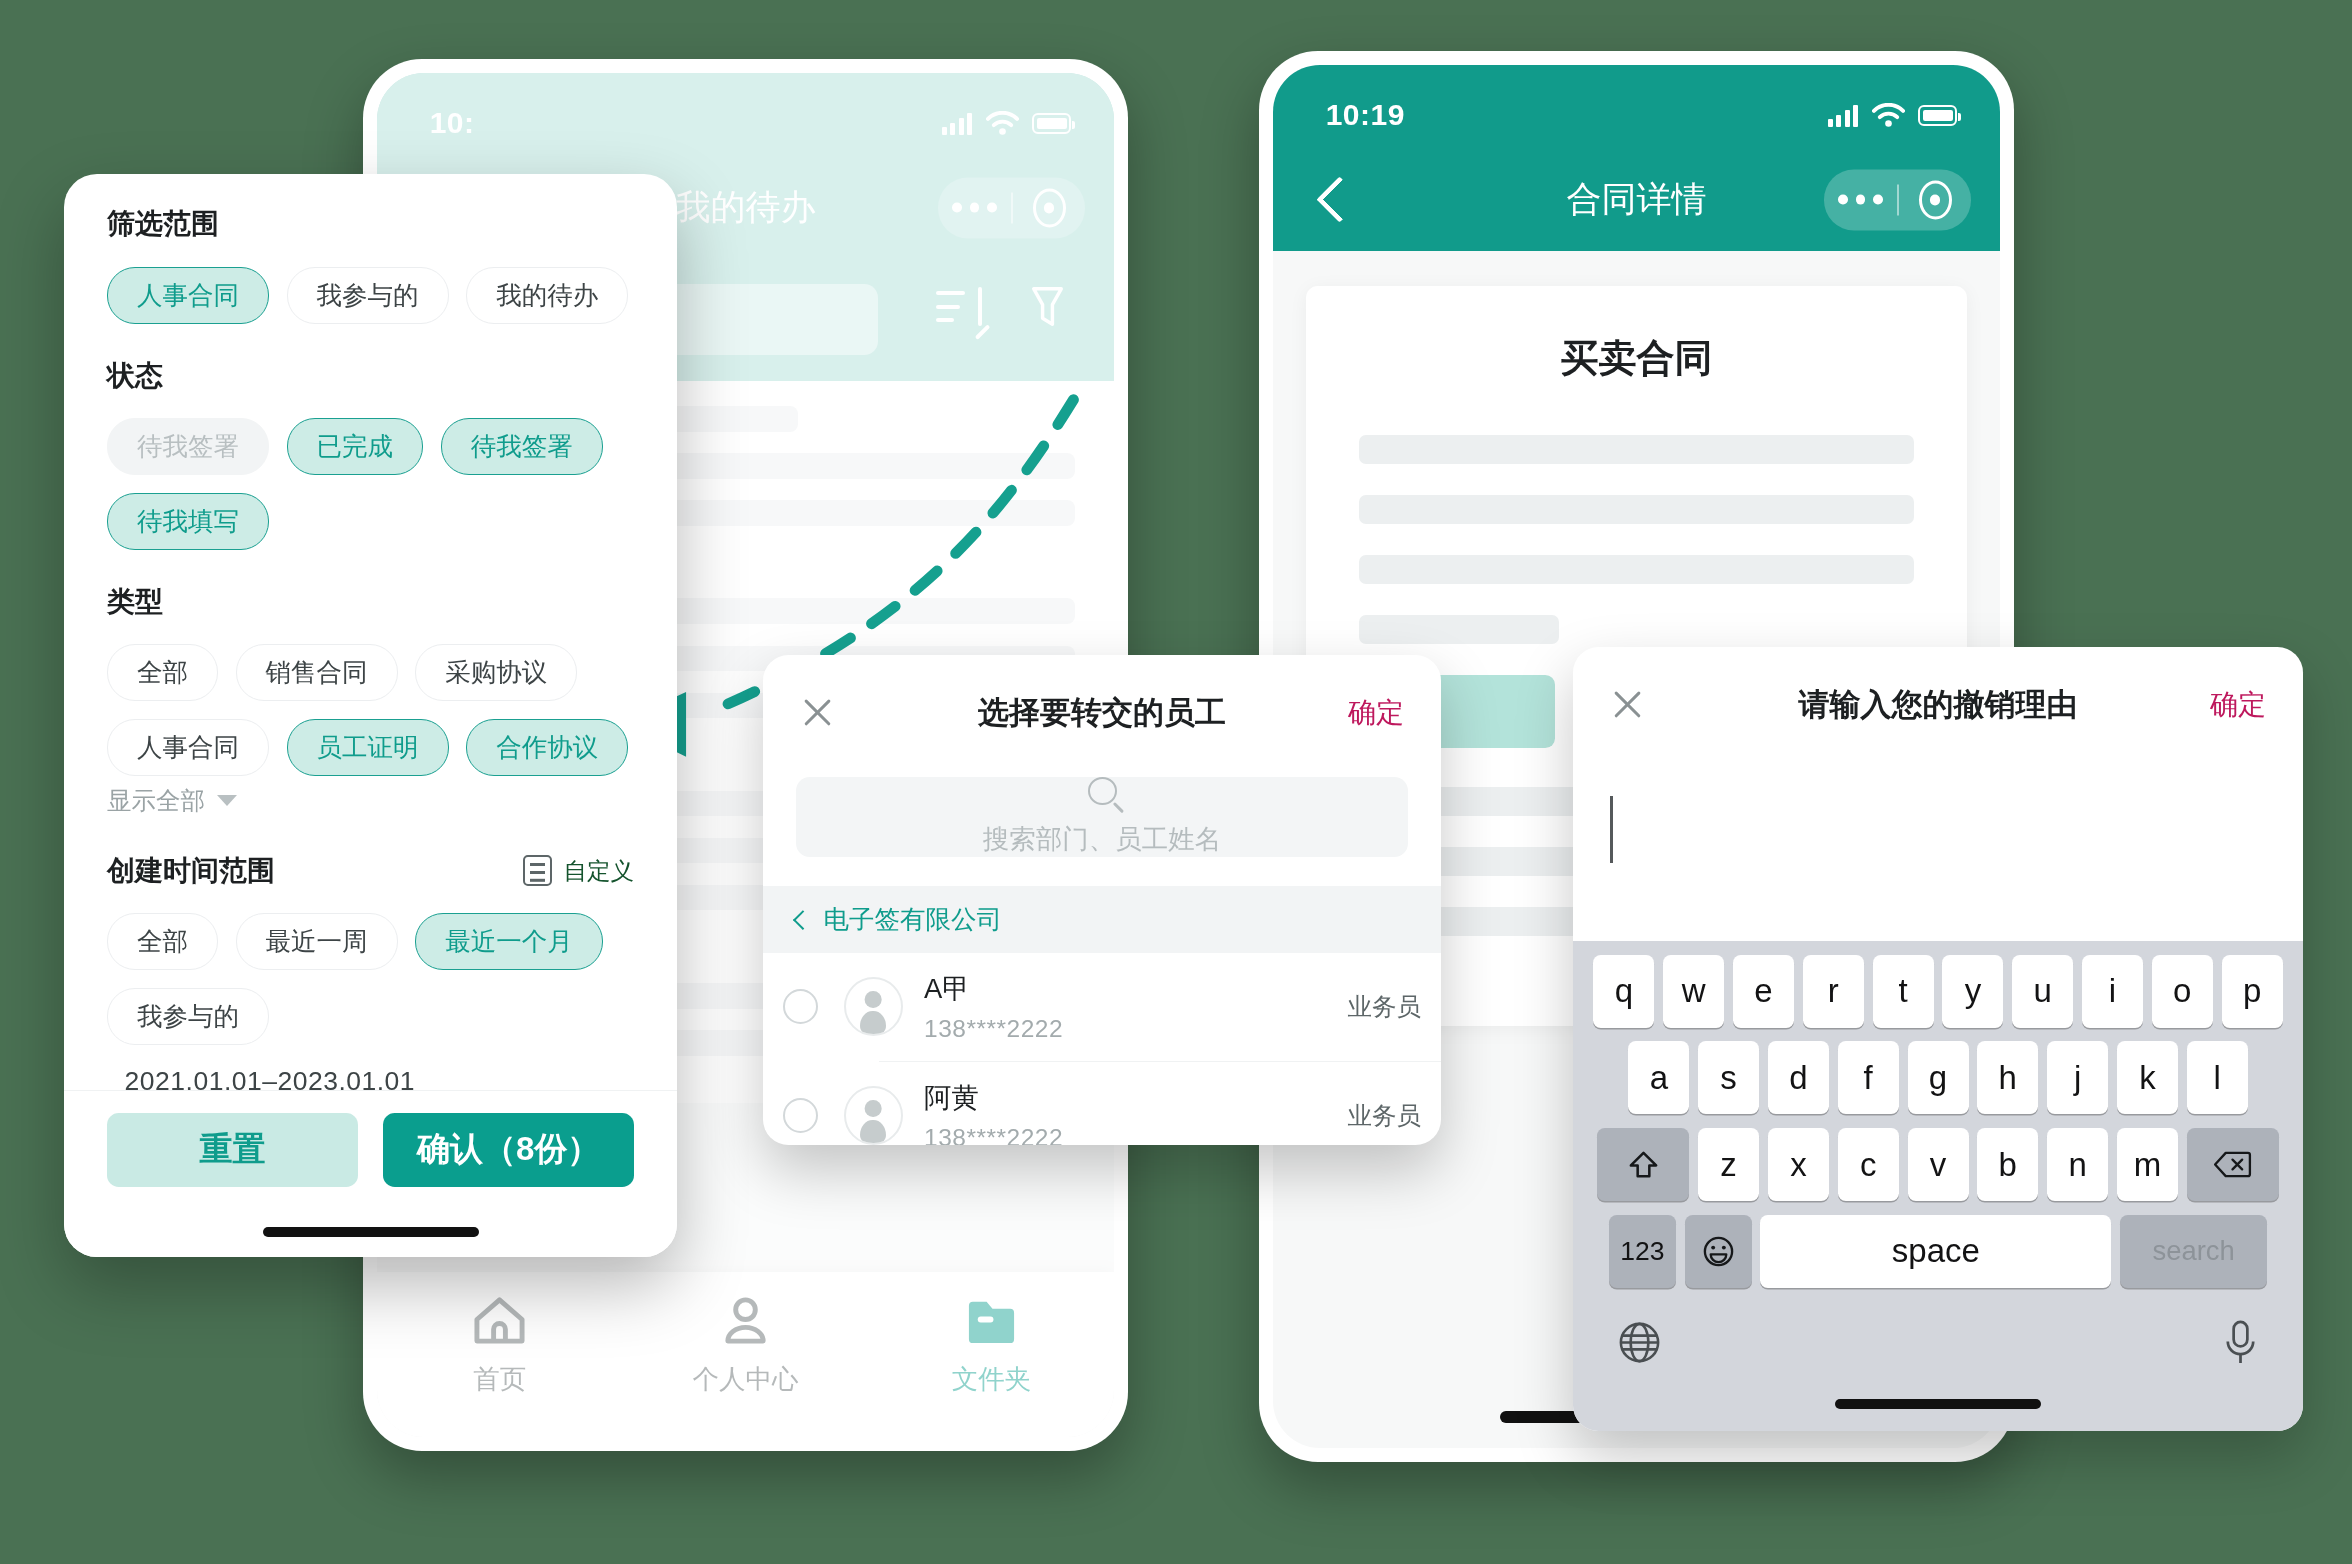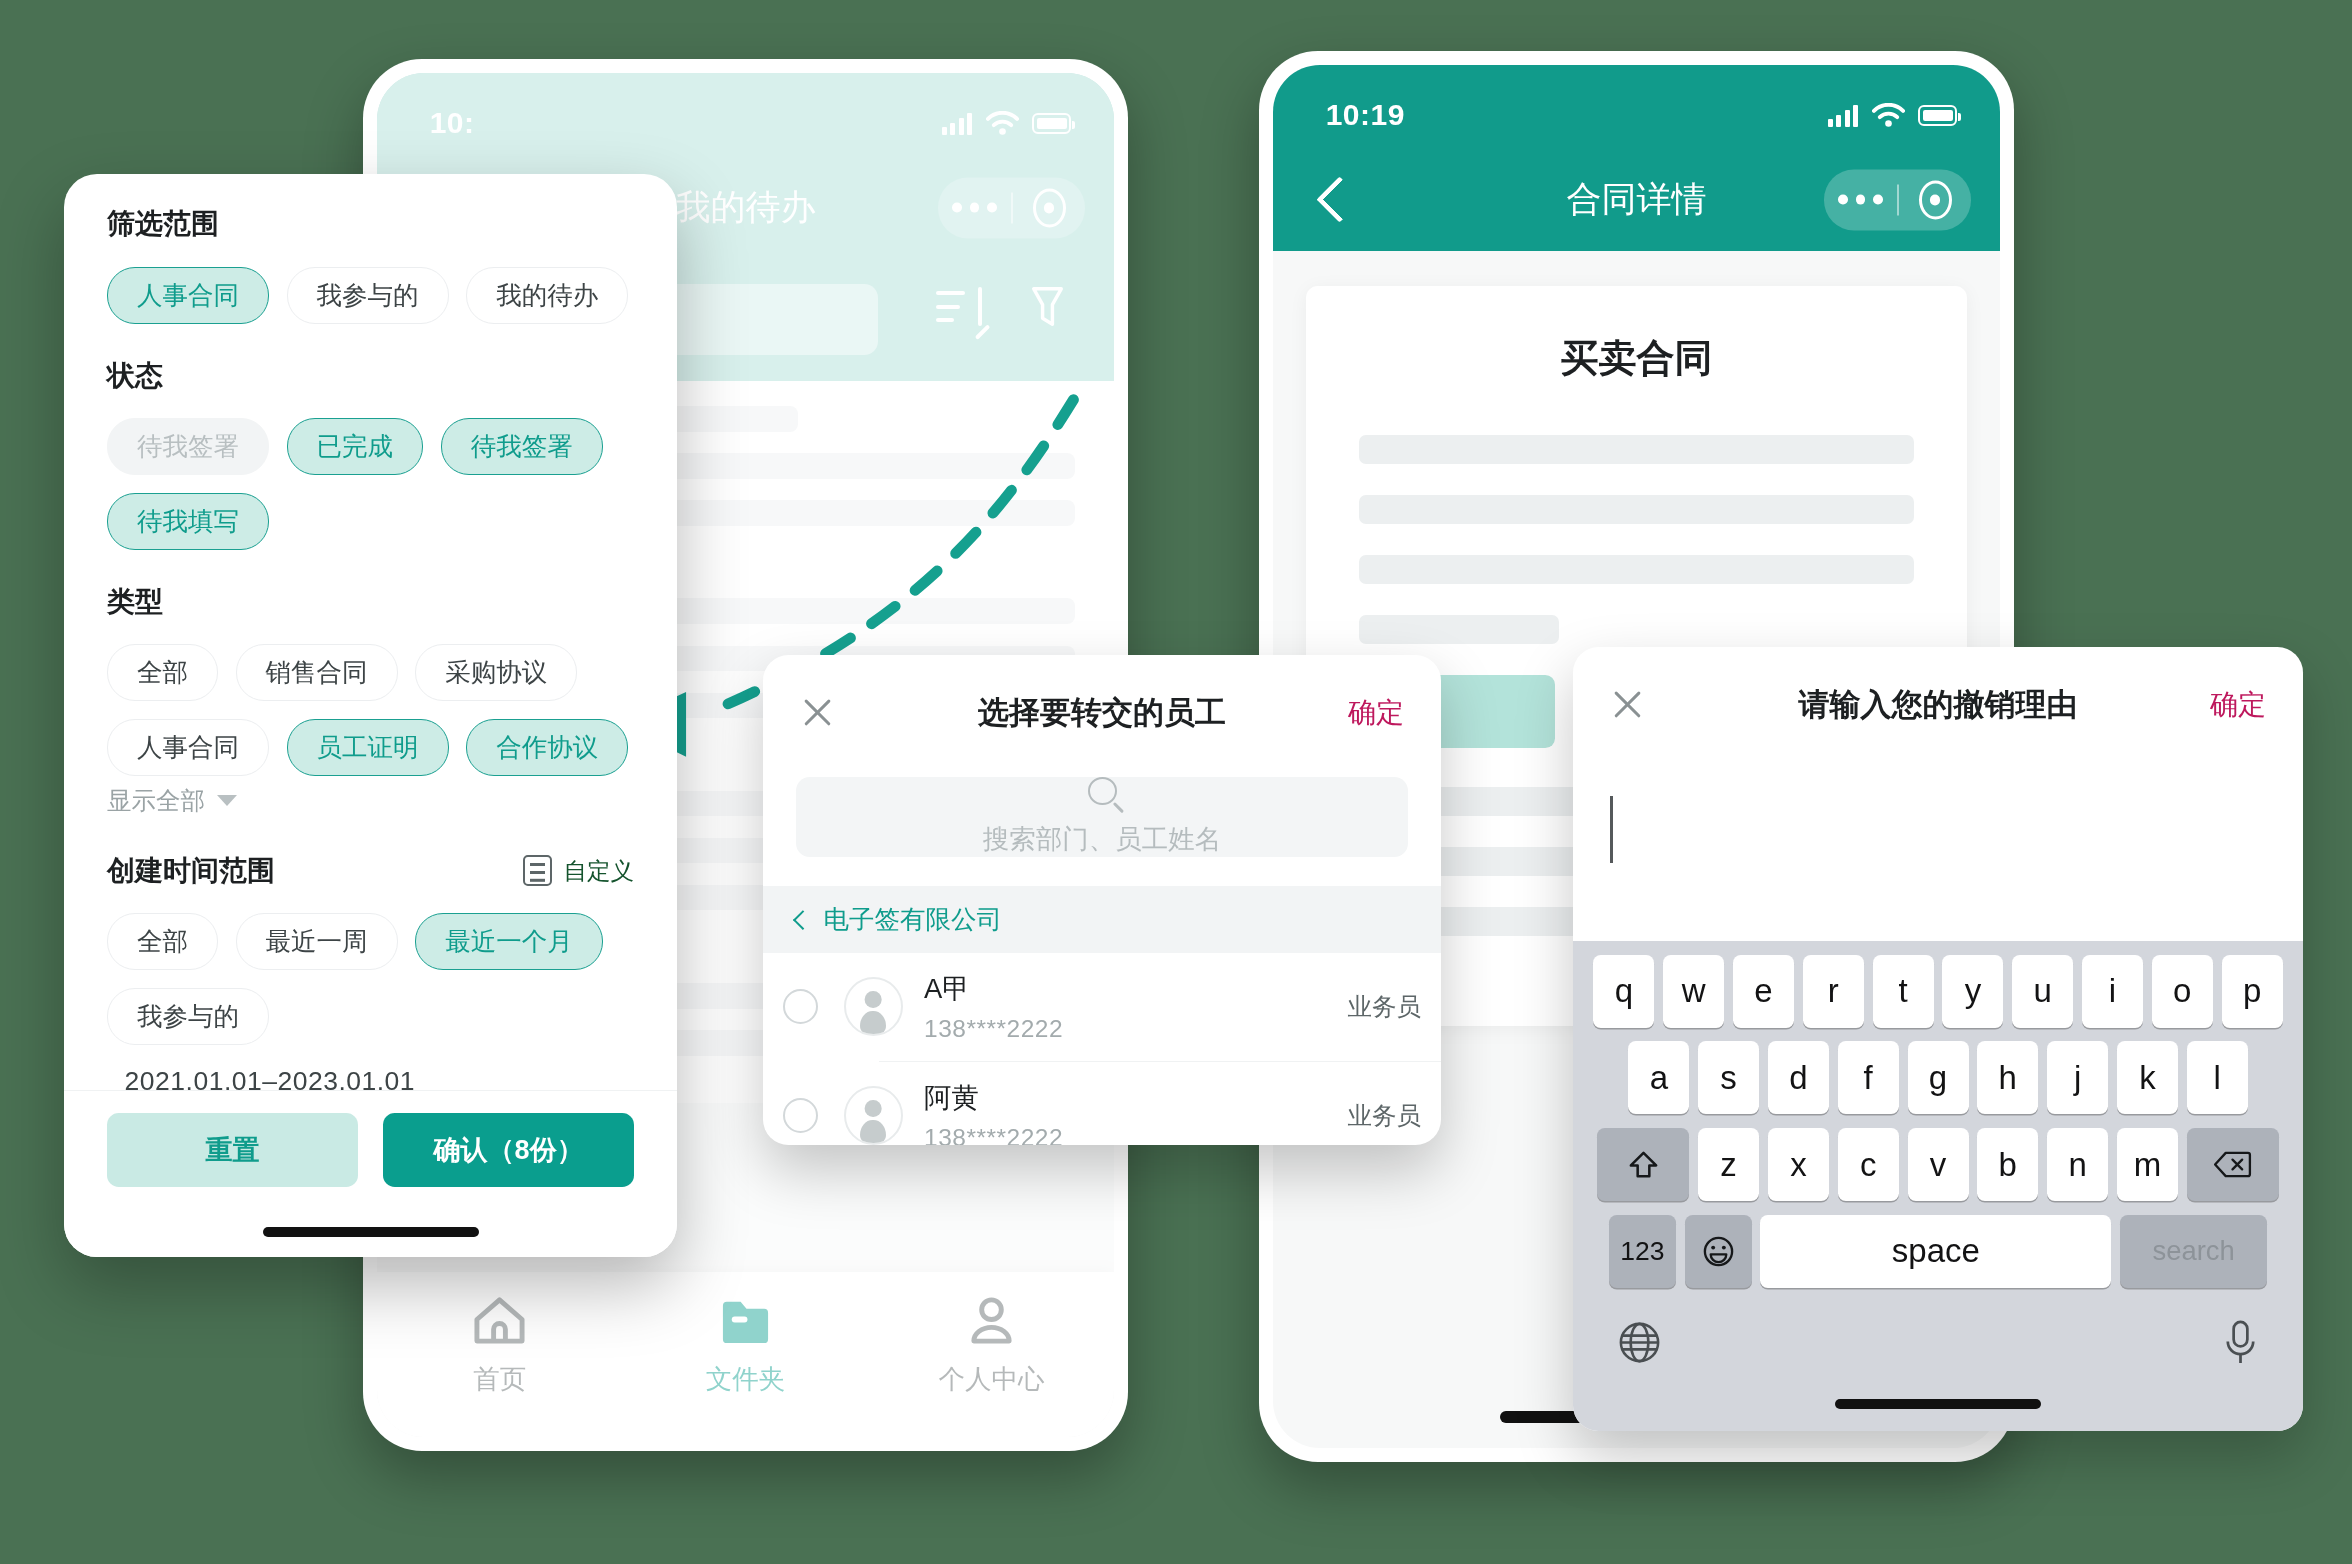--- a/index.html
+++ b/index.html
@@ -119,21 +119,21 @@
           box-shadow:0 2.9px 9.8px rgba(0,0,0,.16); display:flex; align-items:center; justify-content:center;
           gap:3.9px; }
   .knob b { width:2.9px; height:18.6px; background:#7a8385; display:block; border-radius:2px; }
   .knob.l { left:0; } .knob.r { right:0; }
   .dot-top { position:absolute; width:25.5px; height:25.5px; border-radius:50%; background:#fff;
              border:4.9px solid #2bb3a3; }
   .fs-foot { position:absolute; left:0; right:0; bottom:0; padding:21.6px 43px 0;
              border-top:1px solid #f0f2f3; height:167px; background:#fff; }
   .fs-btns { display:flex; gap:25.5px; }
   .btn { flex:1; height:74px; border-radius:11.8px; display:flex; align-items:center; justify-content:center;
-         font-size:27px; font-weight:600; }
+         font-size:33px; font-weight:600; }
   .btn-reset { background:#c9eae4; color:#0f9c8c; }
   .btn-ok { background:#0a9e8e; color:#fff; }
   .fs-home { position:absolute; bottom:19.6px; left:50%; transform:translateX(-50%);
              width:216px; height:10.8px; border-radius:5.9px; background:#111; }
 
   
   #transferSheet {
     position:absolute; left:763px; top:655px; width:678px; height:490px;
     background:#fff; border-radius:25.5px; box-shadow:0 25.5px 59px rgba(0,0,0,.22); overflow:hidden;
   }
@@ -272,33 +272,33 @@
         </div>
       </div>
       <div class="tabbar">
         <div class="tab">
           <svg width="57" height="53" viewBox="0 0 58 54">
             <path d="M6 26 L29 6 L52 26 V48 H6 Z" fill="none" stroke="#5c6566" stroke-width="5" stroke-linejoin="round"></path>
             <path d="M23 48 V36 a6 6 0 0 1 12 0 V48" fill="none" stroke="#5c6566" stroke-width="5"></path>
           </svg>
           <span class="tab-label">首页</span>
         </div>
+        <div class="tab">
+          <svg width="57" height="53" viewBox="0 0 58 54">
+            <circle cx="29" cy="16" r="10" fill="none" stroke="#5c6566" stroke-width="5"></circle>
+            <path d="M11 48 a18 14 0 0 1 36 0 Z" fill="none" stroke="#5c6566" stroke-width="5" stroke-linejoin="round"></path>
+          </svg>
+          <span class="tab-label">个人中心</span>
+        </div>
         <div class="tab active">
           <svg width="57" height="53" viewBox="0 0 58 54">
             <path d="M6 12 a4 4 0 0 1 4-4 h14 l6 7 h18 a4 4 0 0 1 4 4 v27 a4 4 0 0 1 -4 4 H10 a4 4 0 0 1 -4 -4 Z" fill="#0a9e8e"></path>
             <rect x="15" y="23" width="16" height="6" rx="3" fill="#fff"></rect>
           </svg>
           <span class="tab-label">文件夹</span>
-        </div>
-        <div class="tab">
-          <svg width="57" height="53" viewBox="0 0 58 54">
-            <circle cx="29" cy="16" r="10" fill="none" stroke="#5c6566" stroke-width="5"></circle>
-            <path d="M11 48 a18 14 0 0 1 36 0 Z" fill="none" stroke="#5c6566" stroke-width="5" stroke-linejoin="round"></path>
-          </svg>
-          <span class="tab-label">个人中心</span>
         </div>
       </div>
       <div class="dim"></div>
     </div>
   </div>
 
   <div class="phone" id="phone2">
     <div class="screen">
       <div class="head">
         <div class="statusbar">

